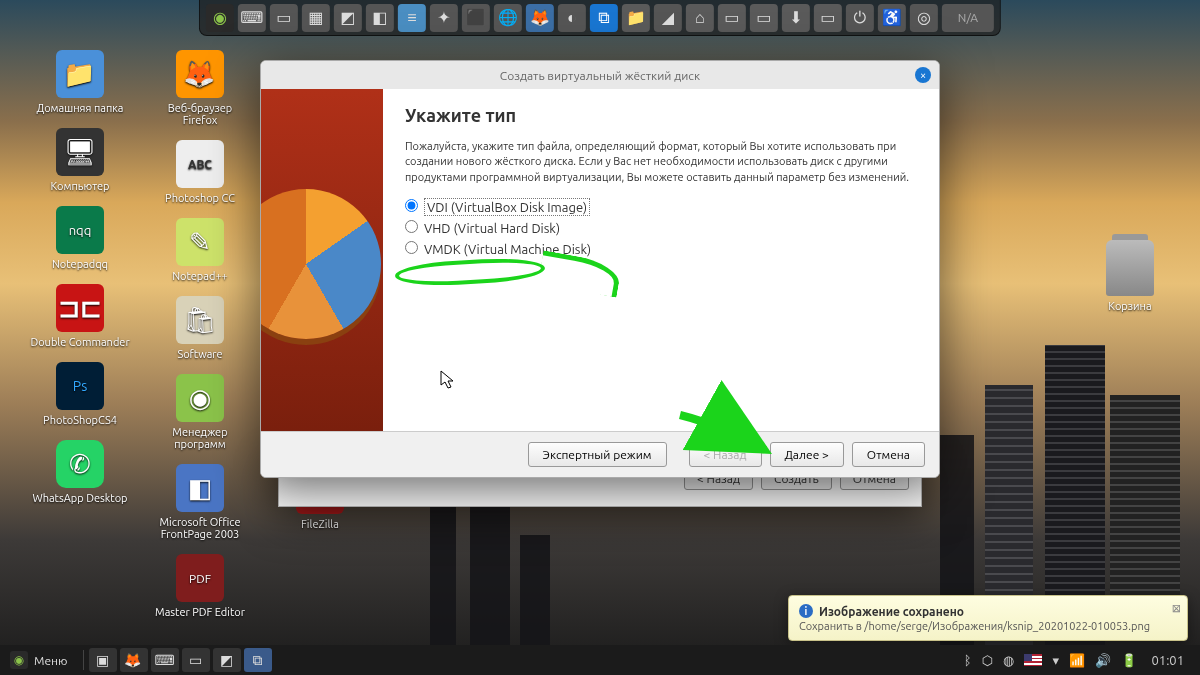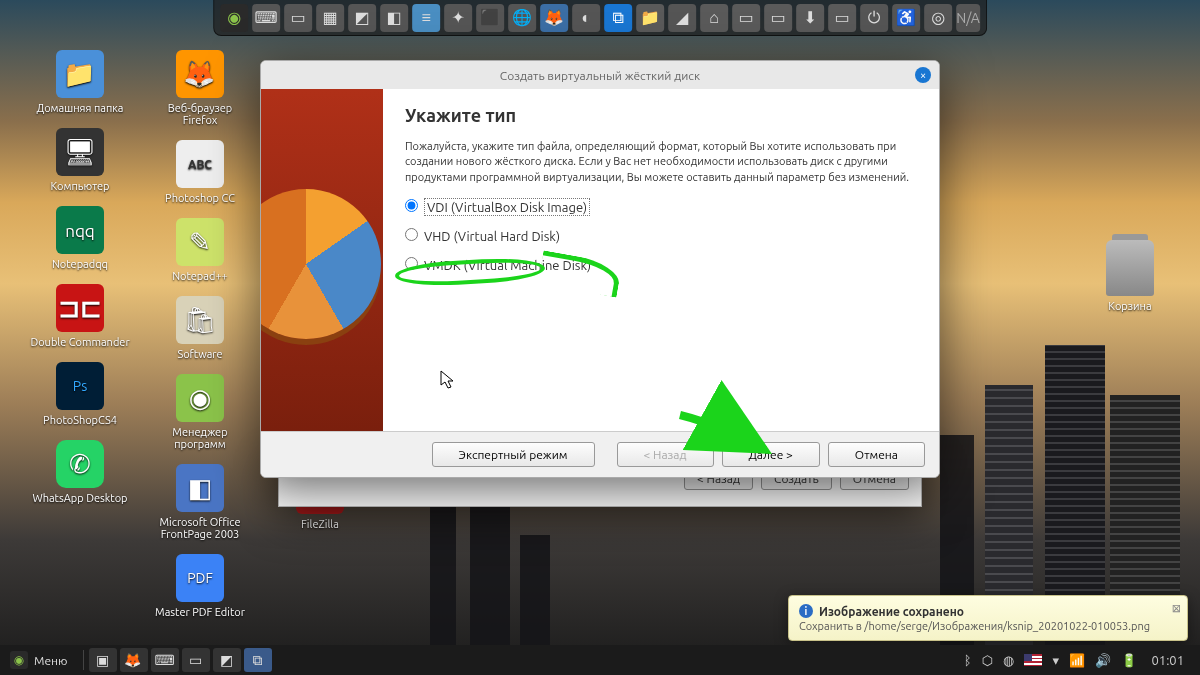--- a/index.html
+++ b/index.html
@@ -9,58 +9,58 @@
 .bld { position:absolute; bottom:0; background:rgba(20,20,24,.85); }
 .b1{left:430px;width:26px;height:140px}.b2{left:470px;width:40px;height:220px}.b3{left:520px;width:30px;height:110px}
 .b4{left:940px;width:34px;height:210px}.b5{left:985px;width:48px;height:260px;background:repeating-linear-gradient(0deg,#2a2a2e 0 6px,#4a4a4e 6px 8px)}
 .b6{left:1045px;width:60px;height:300px;background:repeating-linear-gradient(0deg,#1a1a1e 0 5px,#3b3b3f 5px 7px)}
 .b7{left:1110px;width:70px;height:250px;background:repeating-linear-gradient(0deg,#222 0 5px,#444 5px 7px)}
 
 
 .topdock { position:absolute; top:0; left:50%; transform:translateX(-50%); height:36px; background:rgba(30,30,30,.7); border:1px solid rgba(0,0,0,.6); border-top:none; border-radius:0 0 8px 8px; display:flex; align-items:center; padding:2px 6px; gap:4px; }
 .tdi { width:28px; height:28px; background:#555; border-radius:4px; display:flex; align-items:center; justify-content:center; font-size:16px; color:#ddd; }
 .tdi.mint{background:#2a2a2a;color:#8bc34a}.tdi.lo{background:#4a8ec2}.tdi.ff{background:#3b6ea5}.tdi.vbox{background:#1976d2;color:#fff}
-.tdi.grp{background:#5a5a5a}.tdi.na{color:#aaa;font-size:14px;padding:0 0;width:auto}
+.tdi.grp{background:#5a5a5a}.tdi.na{color:#aaa;font-size:12px;padding:0 16px;width:auto}
 
 
 .dicons { position:absolute; top:50px; left:30px; }
 .dcol { position:absolute; display:flex; flex-direction:column; gap:14px; }
 .c1{left:0;top:0}.c2{left:120px;top:0}.c3{left:240px;top:30px}
 .dicon { width:100px; text-align:center; color:#fff; font-size:11px; text-shadow:0 1px 2px #000; }
 .dicon .ibox { width:48px; height:48px; margin:0 auto 4px; border-radius:6px; display:flex; align-items:center; justify-content:center; font-size:26px; background:rgba(80,80,80,.6); }
 .ibox.folder{background:#4a90d9;color:#fff}.ibox.ff{background:#ff9500}.ibox.pc{background:#333}.ibox.abc{background:#eee;color:#333;font-size:12px;font-weight:bold}
-.ibox.nqq{background:#0a7a4a;color:#fff;font-size:17px}.ibox.npp{background:#cde26a}.ibox.dc{background:#c81414;color:#fff;font-weight:bold}
+.ibox.nqq{background:#0a7a4a;color:#fff;font-size:13px}.ibox.npp{background:#cde26a}.ibox.dc{background:#c81414;color:#fff;font-weight:bold}
 .ibox.sw{background:#d9d2b8}.ibox.chrome{background:linear-gradient(135deg,#ea4335 33%,#fbbc05 33% 66%,#34a853 66%);border-radius:50%}
 .ibox.mp{background:#8bc34a}.ibox.ps{background:#001e36;color:#31a8ff;font-size:14px;font-weight:normal}
-.ibox.fp{background:#4a75c4}.ibox.wa{background:#25d366;border-radius:10px}.ibox.pdf{background:#3b82f6;color:#fff;font-size:14px}
+.ibox.fp{background:#4a75c4}.ibox.wa{background:#25d366;border-radius:10px}.ibox.pdf{background:#7f1d1d;color:#fff;font-size:12px}
 .ibox.fz{background:#b71c1c;color:#fff}
 .trash { position:absolute; right:30px; top:240px; width:80px; text-align:center; color:#fff; font-size:11px; text-shadow:0 1px 2px #000; }
 .trash .tbox{width:48px;height:56px;margin:0 auto 4px;background:linear-gradient(180deg,#bbb,#888);border-radius:6px 6px 3px 3px;position:relative}
 .trash .tbox:before{content:"";position:absolute;top:-6px;left:6px;right:6px;height:6px;background:#999;border-radius:3px 3px 0 0}
 
 
 .behind { position:absolute; left:278px; top:458px; width:644px; background:#fff; border:1px solid #bbb; box-shadow:0 10px 40px rgba(0,0,0,.5); padding:8px 12px 10px; font-size:12px; color:#333; }
 .behind .row{display:flex;justify-content:flex-end;gap:8px;margin-bottom:6px}
 .behind .btn{border:1px solid #999;background:#f3f3f3;padding:4px 12px;border-radius:3px;font-size:12px}
 
 
 .wizard { position:absolute; left:260px; top:60px; width:680px; background:#f5f5f5; border:1px solid #aaa; border-radius:6px; box-shadow:0 12px 50px rgba(0,0,0,.6); overflow:hidden; }
 .wizard .titlebar{height:28px;background:#e8e8e8;display:flex;align-items:center;justify-content:center;font-size:12px;color:#666;position:relative}
 .wizard .closex{position:absolute;right:8px;top:6px;width:16px;height:16px;border-radius:50%;background:#1976d2;color:#fff;font-size:11px;display:flex;align-items:center;justify-content:center;cursor:pointer}
 .wizard .body{display:flex;min-height:342px}
 .wizard .side{width:122px;background:linear-gradient(180deg,#b03018 0%,#7a1f0d 100%);position:relative}
 .pie{position:absolute;top:100px;left:-30px;width:150px;height:150px;border-radius:50%;background:conic-gradient(#f4a030 0 55deg,#4a88c8 55deg 150deg,#e8923a 150deg 210deg,#d87020 210deg 360deg);box-shadow:0 6px 0 #8a4010}
 .wizard .main{flex:1;background:#fff;padding:16px 22px;font-size:13px;color:#333}
 .wizard h2{font-size:18px;font-weight:bold;margin-bottom:14px}
 .wizard p{font-size:11px;line-height:1.4;margin-bottom:14px}
-.radios label{display:block;margin:14px 0;font-size:13px;cursor:pointer}
+.radios label{display:block;margin:6px 0;font-size:13px;cursor:pointer}
 .radios input{margin-right:6px}
 .radios .sel{border:1px dotted #777;padding:1px 2px}
 .wizard .foot{background:#f0f0f0;border-top:1px solid #ccc;padding:10px 14px;display:flex;justify-content:flex-end;gap:8px}
-.wizard .foot .btn{border:1px solid #999;background:linear-gradient(#fdfdfd,#e8e8e8);padding:5px 26px;border-radius:3px;font-size:12px;cursor:pointer}
+.wizard .foot .btn{border:1px solid #999;background:linear-gradient(#fdfdfd,#e8e8e8);padding:5px 14px;border-radius:3px;font-size:12px;cursor:pointer}
 .wizard .foot .btn.dis{color:#aaa}
 
 
 .anno1{position:absolute;left:395px;top:260px;width:150px;height:24px;border:4px solid #1bd41b;border-radius:50%/60%;transform:rotate(-3deg);pointer-events:none}
 .anno1b{position:absolute;left:540px;top:257px;width:80px;height:34px;border-right:5px solid #1bd41b;border-top:5px solid #1bd41b;border-radius:0 60% 0 0;transform:rotate(10deg);pointer-events:none}
 .arrow{position:absolute;left:670px;top:405px;pointer-events:none}
 .arrow svg{overflow:visible}
 
 .cursor{position:absolute;left:440px;top:370px;pointer-events:none}
 

